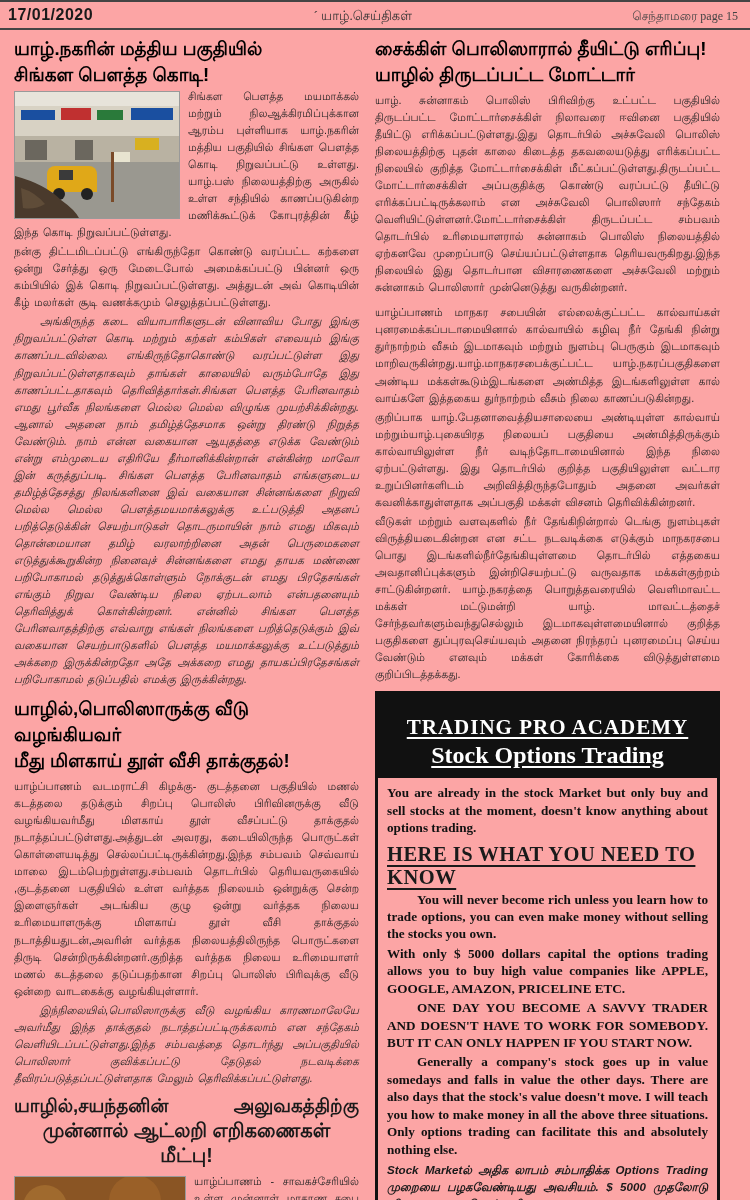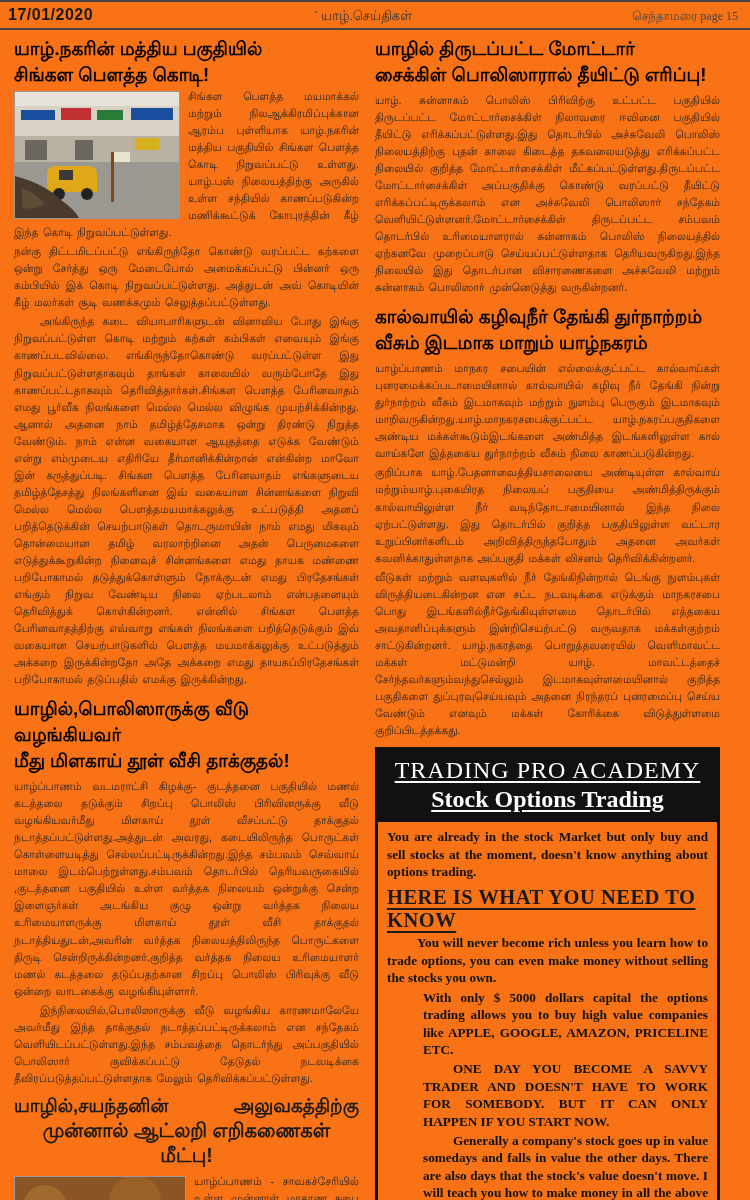--- a/index.html
+++ b/index.html
@@ -1,18 +1,18 @@
 <!DOCTYPE html>
 <html><head>
 <meta charset="utf-8">
 <style>
   * { margin:0; padding:0; box-sizing:border-box; }
   html,body { background:#e8e8e8; }
   .page {
-    width:750px; height:1200px; margin:0 auto; background:#f97316;
+    width:750px; height:1200px; margin:0 auto; background:#fca5a5;
     font-family:"Liberation Sans", sans-serif; color:#1a1a1a;
     overflow:hidden; position:relative;
   }
   .masthead {
     display:flex; justify-content:space-between; align-items:baseline;
     border-top:2px solid #444; border-bottom:2px solid #444;
     padding:4px 12px 5px 8px; height:30px;
   }
   .masthead .date { font-weight:bold; font-size:16px; letter-spacing:.5px; }
   .masthead .center { font-size:13px; color:#333; font-family:"Liberation Serif", serif;text-align:center; }
@@ -21,39 +21,39 @@
   .cols { display:flex; gap:16px; padding:6px 14px 0 14px; }
   .col { width:345px; }
 
   .h-tam { font-weight:bold; font-size:18.5px; line-height:1.4; color:#000; }
   .h-tam.small-gap { margin-bottom:4px; }
   .h-split { display:flex; justify-content:space-between; font-weight:bold; font-size:18.5px;gap:16px; }
   .h-center2 { text-align:center; font-weight:bold; font-size:19.5px; margin-bottom:4px; }
 
   .body-txt { font-size:10.8px; line-height:1.58; text-align:justify; word-spacing:1.5px; color:#222; }
   .body-txt p { margin-top:2px; }
-  .indent { text-indent:26px; }
+  .indent { text-indent:26px;font-style:italic; }
   .article { margin-bottom:8px; }
 
   .photo { float:left; margin:3px 8px 3px 0; border:1px solid #999; overflow:hidden; }
   .photo-street { width:166px; height:128px; }
   .photo-soil { width:172px; height:156px; }
   .photo svg { display:block; }
 
   
   .ad-box {
     border:3px solid #111; margin-top:6px; padding:0 0 6px 0;
     font-family:"Liberation Serif", serif; height:556px; overflow:hidden;
   }
   .ad-head { background:#111; color:#fff; text-align:center; padding:7px 0 9px; }
-  .ad-head .l1 { font-size:24px; font-weight:normal; letter-spacing:1px; text-decoration:underline; text-underline-offset:3px; }
+  .ad-head .l1 { font-size:21px; font-weight:bold; letter-spacing:1px; text-decoration:underline; text-underline-offset:3px;margin-top:14px; }
   .ad-head .l2 { font-size:24px; font-weight:bold; text-decoration:underline; text-underline-offset:3px; margin-top:2px; }
   .ad-body { padding:6px 9px 0 9px; }
   .ad-p { font-size:13.2px; line-height:1.32; text-align:justify; font-weight:bold; color:#111; }
-  .ad-p + .ad-p { margin-top:2px;margin-left:36px; }
+  .ad-p + .ad-p { margin-top:2px; }
   .ad-h2 { font-size:20.5px; font-weight:bold; text-decoration:underline; text-underline-offset:4px; margin:6px 0 2px; letter-spacing:.5px; }
   .ad-ind { text-indent:30px; }
   .ad-caps { text-transform:none; }
   .ad-tamil { font-size:11.6px; line-height:1.45; font-style:italic; font-weight:bold; text-align:justify; margin-top:4px; font-family:"Liberation Sans", sans-serif; }
   .clear { clear:both; }
 </style>
 </head>
 <body>
 
 <div class="page">
@@ -146,33 +146,29 @@
           <div class="clear"></div>
         </div>
       </div>
 
     </div>
 
     <div class="col">
 
       <div class="article">
         <div class="h-tam small-gap">
+          <div>சைக்கிள் பொலிஸாரால் தீயிட்டு எரிப்பு!</div>
           <div>யாழில் திருடப்பட்ட மோட்டார்</div>
-          <div>சைக்கிள் பொலிஸாரால் தீயிட்டு எரிப்பு!</div>
         </div>
         <div class="body-txt">
           <p>யாழ். சுன்னாகம் பொலிஸ் பிரிவிற்கு உட்பட்ட பகுதியில் திருடப்பட்ட மோட்டார்சைக்கிள் நிலாவரை ஈவினை பகுதியில் தீயிட்டு எரிக்கப்பட்டுள்ளது.இது தொடர்பில் அச்சுவேலி பொலிஸ் நிலையத்திற்கு புதன் காலை கிடைத்த தகவலையடுத்து எரிக்கப்பட்ட நிலையில் குறித்த மோட்டார்சைக்கிள் மீட்கப்பட்டுள்ளது.திருடப்பட்ட மோட்டார்சைக்கிள் அப்பகுதிக்கு கொண்டு வரப்பட்டு தீயிட்டு எரிக்கப்பட்டிருக்கலாம் என அச்சுவேலி பொலிஸார் சந்தேகம் வெளியிட்டுள்ளனர்.மோட்டார்சைக்கிள் திருடப்பட்ட சம்பவம் தொடர்பில் உரிமையாளரால் சுன்னாகம் பொலிஸ் நிலையத்தில் ஏற்கனவே முறைப்பாடு செய்யப்பட்டுள்ளதாக தெரியவருகிறது.இந்த நிலையில் இது தொடர்பான விசாரணைகளை அச்சுவேலி மற்றும் சுன்னாகம் பொலிஸார் முன்னெடுத்து வருகின்றனர்.</p>
         </div>
       </div>
 
       <div class="article">
-        <div class="h-tam small-gap">
-          <div>கால்வாயில் கழிவுநீர் தேங்கி துர்நாற்றம்</div>
-          <div>வீசும் இடமாக மாறும் யாழ்நகரம்</div>
-        </div>
         <div class="body-txt">
           <p>யாழ்ப்பாணம் மாநகர சபையின் எல்லைக்குட்பட்ட கால்வாய்கள் புனரமைக்கப்படாமையினால் கால்வாயில் கழிவு நீர் தேங்கி நின்று துர்நாற்றம் வீசும் இடமாகவும் மற்றும் நுளம்பு பெருகும் இடமாகவும் மாறிவருகின்றது.யாழ்.மாநகரசபைக்குட்பட்ட யாழ்.நகரப்பகுதிகளை அண்டிய மக்கள்கூடும்இடங்களை அண்மித்த இடங்களிலுள்ள கால் வாய்களே இத்தகைய துர்நாற்றம் வீசும் நிலை காணப்படுகின்றது.</p>
           <p>குறிப்பாக யாழ்.பேதனாவைத்தியசாலையை அண்டியுள்ள கால்வாய் மற்றும்யாழ்.புகையிரத நிலையப் பகுதியை அண்மித்திருக்கும் கால்வாயிலுள்ள நீர் வடிந்தோடாமையினால் இந்த நிலை ஏற்பட்டுள்ளது. இது தொடர்பில் குறித்த பகுதியிலுள்ள வட்டார உறுப்பினர்களிடம் அறிவித்திருந்தபோதும் அதனை அவர்கள் கவனிக்காதுள்ளதாக அப்பகுதி மக்கள் விசனம் தெரிவிக்கின்றனர்.</p>
           <p>வீடுகள் மற்றும் வளவுகளில் நீர் தேங்கிநின்றால் டெங்கு நுளம்புகள் விருத்தியடைகின்றன என சட்ட நடவடிக்கை எடுக்கும் மாநகரசபை பொது இடங்களில்நீர்தேங்கியுள்ளமை தொடர்பில் எத்தகைய அவதானிப்புக்களும் இன்றிசெயற்பட்டு வருவதாக மக்கள்குற்றம் சாட்டுகின்றனர். யாழ்.நகரத்தை பொறுத்தவரையில் வெளிமாவட்ட மக்கள் மட்டுமன்றி யாழ். மாவட்டத்தைச் சேர்ந்தவர்களும்வந்துசெல்லும் இடமாகவுள்ளமையினால் குறித்த பகுதிகளை துப்புரவுசெய்யவும் அதனை நிரந்தரப் புனரமைப்பு செய்ய வேண்டும் எனவும் மக்கள் கோரிக்கை விடுத்துள்ளமை குறிப்பிடத்தக்கது.</p>
         </div>
       </div>
 
       <div class="ad-box">
         <div class="ad-head">
           <div class="l1">TRADING PRO ACADEMY</div>

